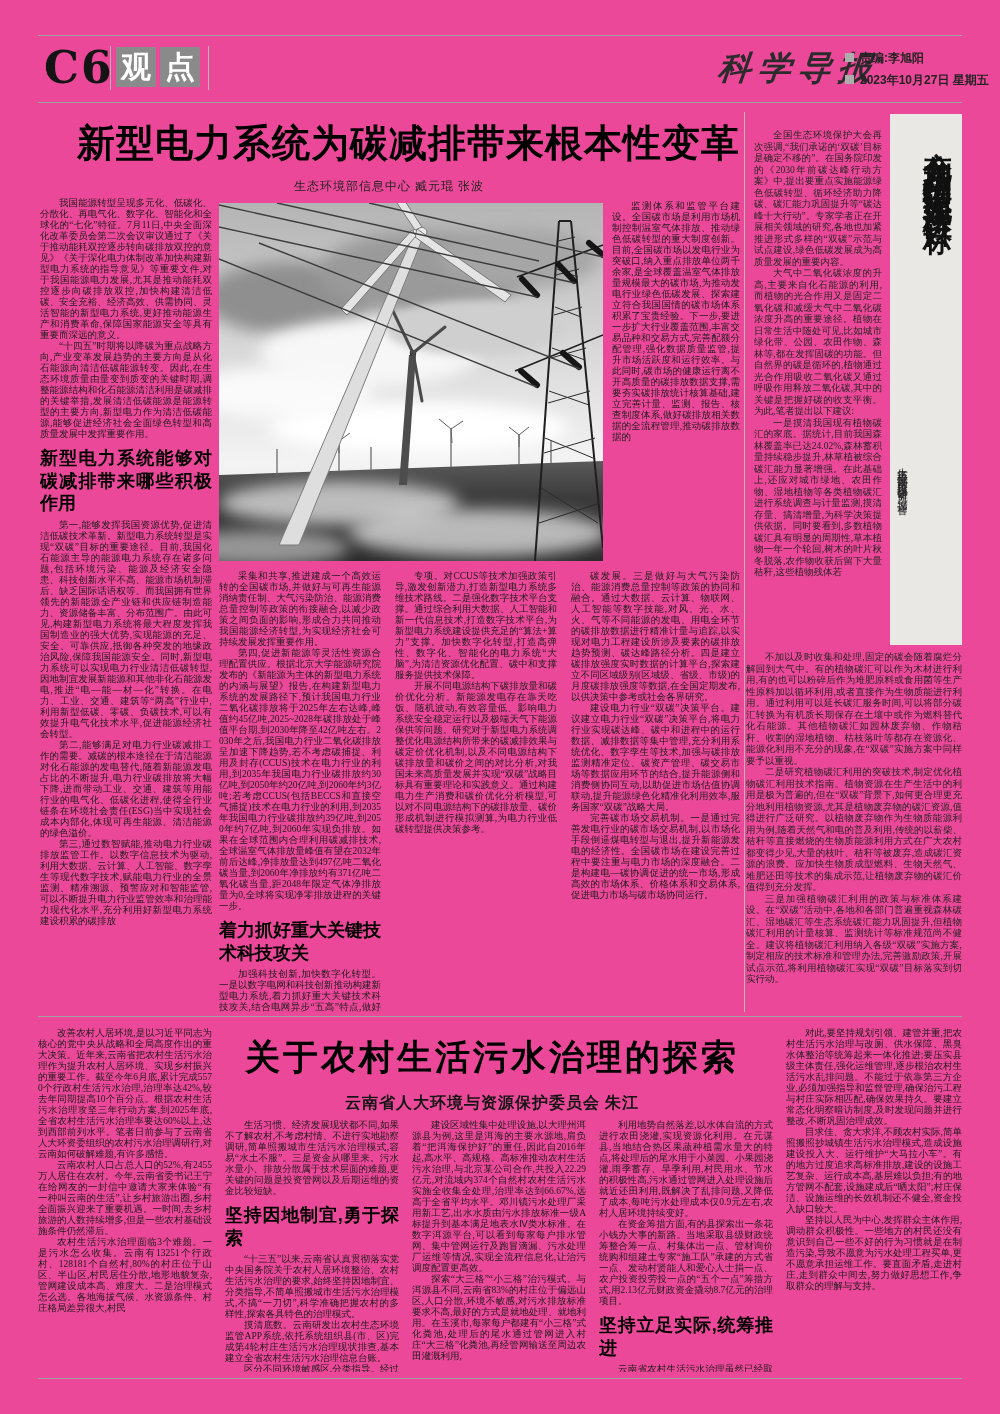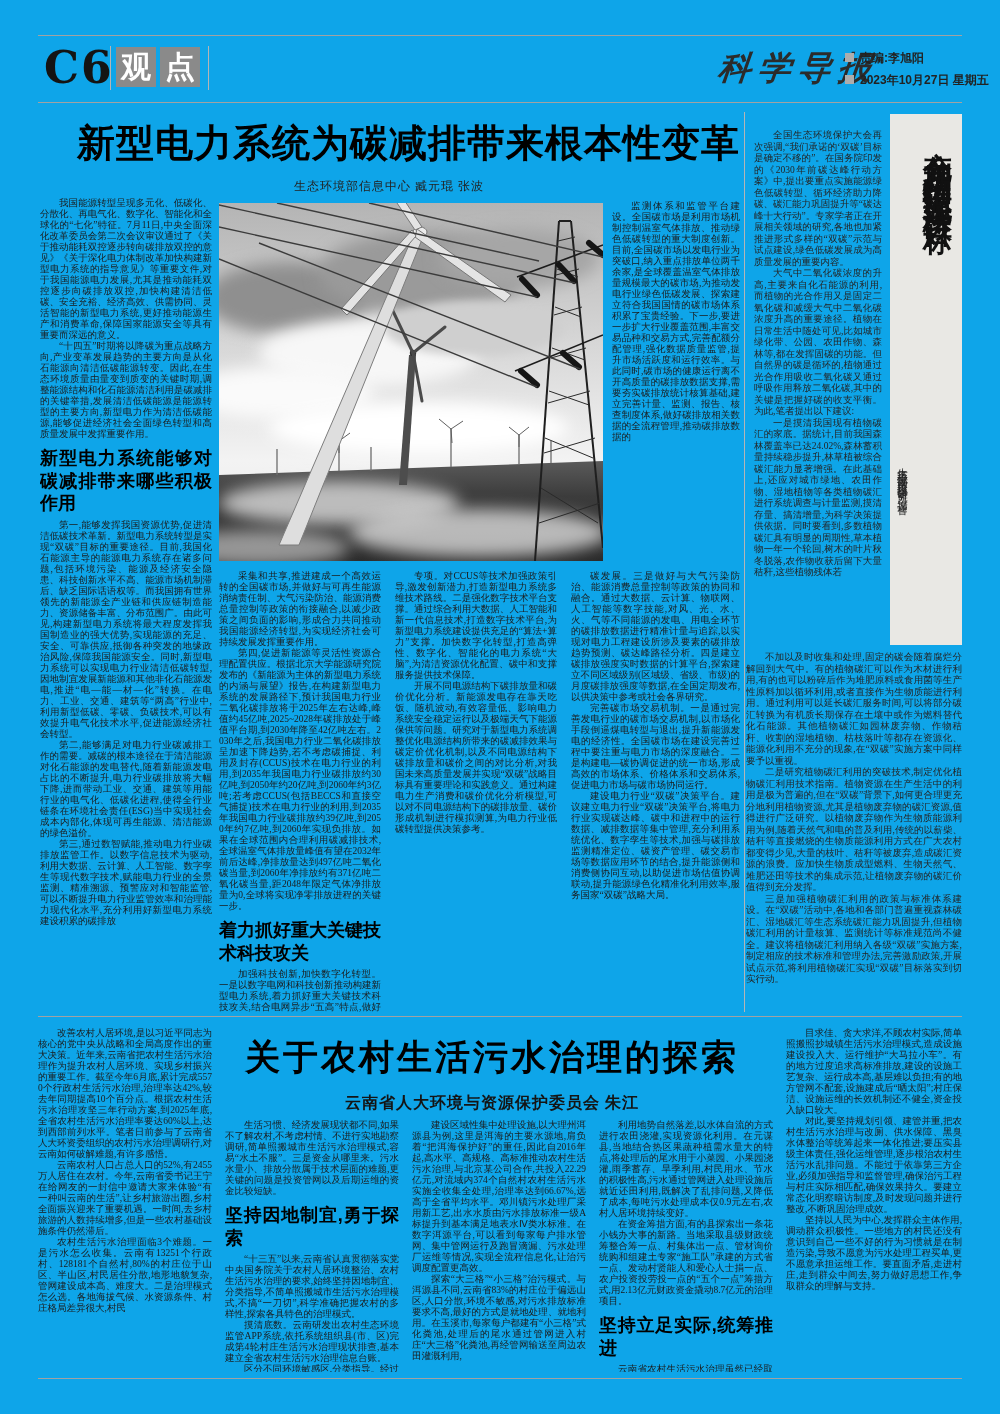--- a/index.html
+++ b/index.html
@@ -1,16 +1,16 @@
 <!DOCTYPE html>
 <html><head>
 <meta charset="utf-8">
 <style>
   html,body{margin:0;padding:0;background:#e8e8e6;}
-  #page{position:relative;width:1000px;height:1414px;background:#0ea5e9;overflow:hidden;
+  #page{position:relative;width:1000px;height:1414px;background:#ec4899;overflow:hidden;
         font-family:"Liberation Serif",serif;color:#141414;}
   .rule-h{position:absolute;background:#a2a2a2;height:1px;}
   .rule-v{position:absolute;background:#b5b5b5;width:1px;}
   
   .pageno{position:absolute;left:44px;top:42px;font-family:"DejaVu Serif",serif;
           font-weight:bold;font-size:44px;letter-spacing:2px;}
   .badge{position:absolute;top:47px;width:40px;height:40px;background:#8a8a8a;color:#fff;
          font-family:"Liberation Sans",sans-serif;font-weight:bold;font-size:30px;
          display:flex;align-items:center;justify-content:center;}
   .masthead{position:absolute;left:718px;top:46px;font-family:"DejaVu Serif",serif;
@@ -211,22 +211,22 @@
   <div class="col" style="left:395px;top:571px;width:162px;height:441px;">
     <div>
         <p>专项。对CCUS等技术加强政策引导,激发创新潜力,打造新型电力系统多维技术路线。二是强化数字技术平台支撑。通过综合利用大数据、人工智能和新一代信息技术,打造数字技术平台,为新型电力系统建设提供充足的“算法+算力”支撑。加快数字化转型,打造高弹性、数字化、智能化的电力系统“大脑”,为清洁资源优化配置、碳中和支撑服务提供技术保障。</p>
         <p>开展不同电源结构下碳排放量和碳价优化分析。新能源发电存在靠天吃饭、随机波动,有效容量低、影响电力系统安全稳定运行以及极端天气下能源保供等问题。研究对于新型电力系统调整优化电源结构所带来的碳减排效果与碳定价优化机制,以及不同电源结构下碳排放量和碳价之间的对比分析,对我国未来高质量发展并实现“双碳”战略目标具有重要理论和实践意义。通过构建电力生产消费和碳价优化分析模型,可以对不同电源结构下的碳排放量、碳价形成机制进行模拟测算,为电力行业低碳转型提供决策参考。</p>
       </div>
   </div>
 
   <div class="col" style="left:571px;top:571px;width:169px;height:441px;">
     <div>
         <p>碳发展。三是做好与大气污染防治、能源消费总量控制等政策的协同和融合。通过大数据、云计算、物联网、人工智能等数字技能,对风、光、水、火、气等不同能源的发电、用电全环节的碳排放数据进行精准计量与追踪,以实现对电力工程建设所涉及要素的碳排放趋势预测、碳达峰路径分析。四是建立碳排放强度实时数据的计算平台,探索建立不同区域级别(区域级、省级、市级)的月度碳排放强度等数据,在全国定期发布,以供决策中参考或社会各界研究。</p>
+        <p>建设电力行业“双碳”决策平台。建议建立电力行业“双碳”决策平台,将电力行业实现碳达峰、碳中和进程中的运行数据、减排数据等集中管理,充分利用系统优化、数字孪生等技术,加强与碳排放监测精准定位、碳资产管理、碳交易市场等数据应用环节的结合,提升能源侧和消费侧协同互动,以助促进市场估值协调联动,提升能源绿色化精准化利用效率,服务国家“双碳”战略大局。</p>
         <p>完善碳市场交易机制。一是通过完善发电行业的碳市场交易机制,以市场化手段倒逼煤电转型与退出,提升新能源发电的经济性。全国碳市场在建设完善过程中要注重与电力市场的深度融合。二是构建电—碳协调促进的统一市场,形成高效的市场体系、价格体系和交易体系,促进电力市场与碳市场协同运行。</p>
-        <p>建设电力行业“双碳”决策平台。建议建立电力行业“双碳”决策平台,将电力行业实现碳达峰、碳中和进程中的运行数据、减排数据等集中管理,充分利用系统优化、数字孪生等技术,加强与碳排放监测精准定位、碳资产管理、碳交易市场等数据应用环节的结合,提升能源侧和消费侧协同互动,以助促进市场估值协调联动,提升能源绿色化精准化利用效率,服务国家“双碳”战略大局。</p>
       </div>
   </div>
 
   <div class="rule-v" style="left:744px;top:112px;height:900px;"></div>
 
   <div class="vstrip">
     <div class="vtitle">充分利用植物碳汇实现『双碳』目标</div>
     <div class="vattr">生态环境部南京环境科学研究所  席运官</div>
   </div>
 
@@ -286,21 +286,21 @@
         <p>在资金筹措方面,有的县探索出一条花小钱办大事的新路。当地采取县级财政统筹整合筹一点、村集体出一点、管材询价统购和组建土专家“施工队”承建的方式省一点、发动村贤能人和爱心人士捐一点、农户投资投劳投一点的“五个一点”筹措方式,用2.13亿元财政资金撬动8.7亿元的治理项目。</p>
       </div>
     <h3 class="subhead">坚持立足实际,统筹推进</h3>
     <div>
         <p>云南省农村生活污水治理虽然已经取得一定成效,但通过调研还是发现了一些问题。比如,个别地方落实分区分类治理不到位,盲</p>
       </div>
   </div>
 
   <div class="col" style="left:786px;top:1028px;width:176px;height:344px;">
     <div>
+        <p>对此,要坚持规划引领、建管并重,把农村生活污水治理与改厕、供水保障、黑臭水体整治等统筹起来一体化推进;要压实县级主体责任,强化运维管理,逐步根治农村生活污水乱排问题。不能过于依靠第三方企业,必须加强指导和监督管理,确保治污工程与村庄实际相匹配,确保效果持久。要建立常态化明察暗访制度,及时发现问题并进行整改,不断巩固治理成效。</p>
         <p>目求佳、贪大求洋,不顾农村实际,简单照搬照抄城镇生活污水治理模式,造成设施建设投入大、运行维护“大马拉小车”。有的地方过度追求高标准排放,建设的设施工艺复杂、运行成本高,基层难以负担;有的地方管网不配套,设施建成后“晒太阳”;村庄保洁、设施运维的长效机制还不健全,资金投入缺口较大。</p>
-        <p>对此,要坚持规划引领、建管并重,把农村生活污水治理与改厕、供水保障、黑臭水体整治等统筹起来一体化推进;要压实县级主体责任,强化运维管理,逐步根治农村生活污水乱排问题。不能过于依靠第三方企业,必须加强指导和监督管理,确保治污工程与村庄实际相匹配,确保效果持久。要建立常态化明察暗访制度,及时发现问题并进行整改,不断巩固治理成效。</p>
         <p>坚持以人民为中心,发挥群众主体作用,调动群众积极性。一些地方的村民还没有意识到自己一些不好的行为习惯就是在制造污染,导致不愿意为污水处理工程买单,更不愿意承担运维工作。要直面矛盾,走进村庄,走到群众中间去,努力做好思想工作,争取群众的理解与支持。</p>
       </div>
   </div>
 
   <div class="rule-h" style="left:38px;top:1378px;width:924px;"></div>
 
 </div>
 
 </body></html>

